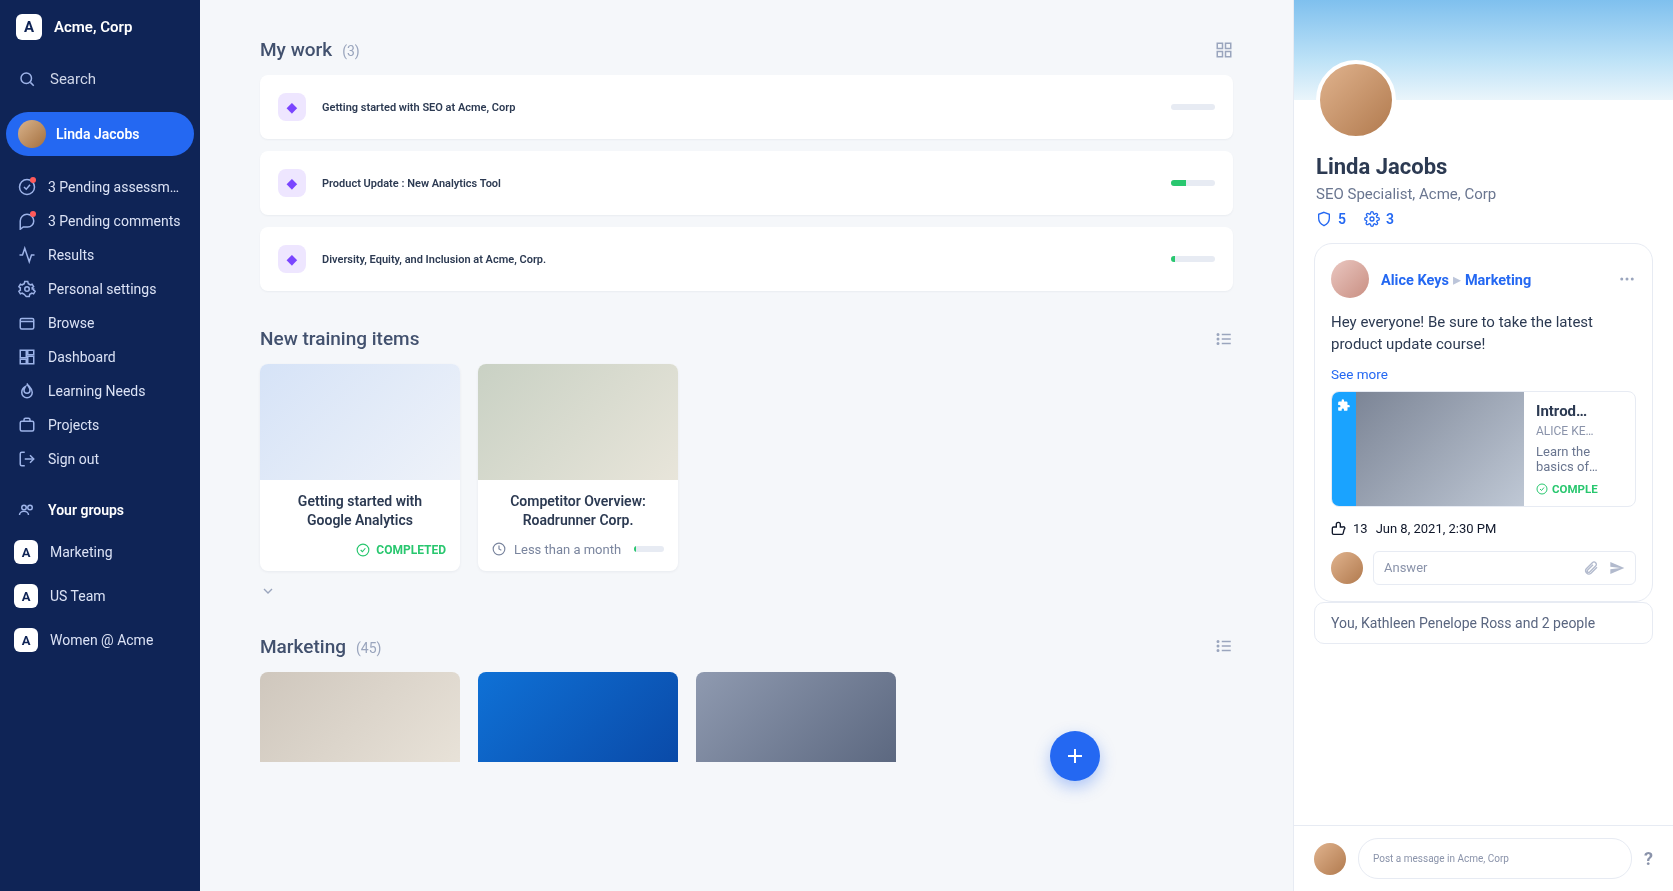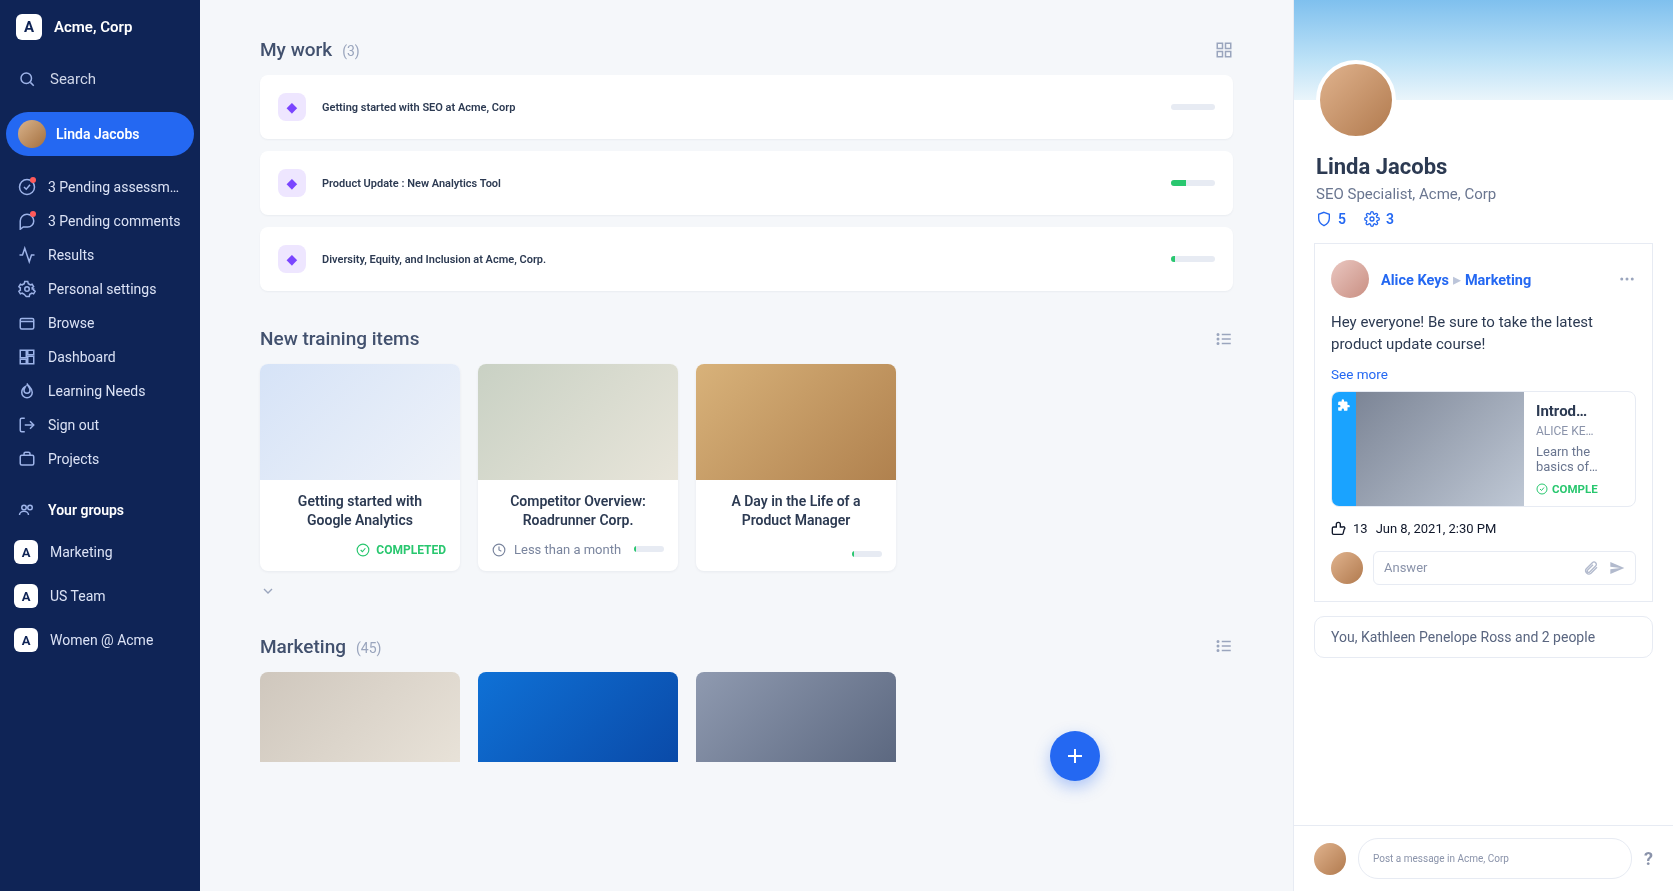--- a/index.html
+++ b/index.html
@@ -39,21 +39,21 @@
 
 .card-row { display: flex; gap: 18px; }
 .card { background: #fff; border-radius: 8px; width: 200px; box-shadow: 0 1px 3px rgba(10,30,70,.06); overflow: hidden; display: flex; flex-direction: column; }
 .card-img { height: 116px; background: linear-gradient(135deg,#d6e3f7,#eef2f9); }
 .card-img.b { background: linear-gradient(135deg,#c9d1c4,#e8e5da); }
 .card-img.c { background: linear-gradient(135deg,#d8b27a,#b0814e); }
 .card-body { padding: 12px 14px 12px; display: flex; flex-direction: column; gap: 10px; flex: 1; }
 .card-title { font-weight: 600; font-size: 14px; line-height: 1.35; color: #2c3a52; text-align: center; }
 .card-foot { display: flex; align-items: center; justify-content: space-between; gap: 8px; margin-top: auto; padding: 0 14px 14px; }
 .completed { color: #29c76f; font-size: 12px; font-weight: 700; display: flex; align-items: center; gap: 6px; }
-.duration { display: flex; align-items: flex-end; gap: 8px; color: #7a859e; font-size: 13px; }
+.duration { display: flex; align-items: flex-start; gap: 8px; color: #7a859e; font-size: 13px; }
 .expand { text-align: center; color: #9aa5bd; margin-top: 12px; }
 
 .mkt-row { display: flex; gap: 18px; }
 .mkt-card { width: 200px; height: 90px; border-radius: 8px 8px 0 0; overflow: hidden; }
 .mkt-a { background: linear-gradient(135deg,#cfc7bd,#e8e2d8); }
 .mkt-b { background: linear-gradient(135deg,#0f71d6,#0a4aa8); }
 .mkt-c { background: linear-gradient(135deg,#8f9ab0,#5c6880); }
 
 .fab { position: fixed; left: 1050px; bottom: 110px; width: 50px; height: 50px; border-radius: 50%; background: #2468f2; color: #fff; display: flex; align-items: center; justify-content: center; box-shadow: 0 6px 16px rgba(36,104,242,.35); cursor: pointer; }
 
@@ -61,21 +61,21 @@
 .right { width: 380px; background: #fff; border-left: 1px solid #e7ebf3; display: flex; flex-direction: column; }
 .cover { height: 100px; background: linear-gradient(180deg,#7fc0ee 0%,#bde2f7 60%,#eaf5fb 100%); position: relative; }
 .profile { padding: 0 22px; position: relative; }
 .profile-avatar { width: 80px; height: 80px; border-radius: 50%; background: linear-gradient(135deg,#e0b38e,#b17a4e); border: 4px solid #fff; position: relative; top: -40px; }
 .profile-name { font-size: 22px; font-weight: 700; margin-top: -26px; }
 .profile-role { color: #6a7690; font-size: 15px; margin-top: 6px; }
 .badges { display: flex; gap: 18px; margin-top: 8px; color: #2468f2; font-size: 14px; }
 .badge { display: flex; align-items: center; gap: 6px; font-weight: 600; }
 
 .feed { padding: 16px 20px 0; flex: 1; overflow: hidden; }
-.post { border: 1px solid #e7ebf3; border-radius: 0; padding: 16px; margin-bottom: 14px; }
+.post { border: 1px solid #e7ebf3; border-radius: 18px; padding: 16px; }
 .post-head { display: flex; align-items: center; gap: 12px; }
 .post-avatar { width: 38px; height: 38px; border-radius: 50%; background: linear-gradient(135deg,#eac7c1,#c98f82); }
 .post-author { font-weight: 700; color: #2468f2; font-size: 14.5px; }
 .post-group { color: #2468f2; font-size: 14.5px; font-weight: 700; }
 .chev-sep { color: #bcc5da; }
 .post-menu { margin-left: auto; color: #9aa5bd; cursor: pointer; }
 .post-body { margin-top: 14px; color: #2c3a52; font-size: 15px; line-height: 1.45; }
 .see-more { color: #2468f2; font-size: 13.5px; margin-top: 10px; display: inline-block; }
 .attach { display: flex; border: 1px solid #e7ebf3; border-radius: 8px; overflow: hidden; margin-top: 8px; }
 .attach-accent { width: 24px; background: #1aa3ff; display: flex; align-items: flex-start; justify-content: center; color: #fff; padding-top: 6px; }
@@ -168,32 +168,32 @@
           <span>Dashboard</span>
         </div>
         <div class="nav-item">
           <svg class="nav-icon" viewBox="0 0 24 24" fill="none" stroke="currentColor" stroke-width="2">
             <path d="M12 2c1 4 4 5 4 9a4 4 0 01-8 0c0-2 1-3 2-5-2 1-5 4-5 8a7 7 0 0014 0c0-6-5-8-7-12z"></path>
           </svg>
           <span>Learning Needs</span>
         </div>
         <div class="nav-item">
           <svg class="nav-icon" viewBox="0 0 24 24" fill="none" stroke="currentColor" stroke-width="2">
+            <rect x="3" y="7" width="18" height="13" rx="2"></rect>
+            <path d="M8 7V5a2 2 0 012-2h4a2 2 0 012 2v2"></path>
+          </svg>
+          <span>Projects</span>
+        </div>
+        <div class="nav-item">
+          <svg class="nav-icon" viewBox="0 0 24 24" fill="none" stroke="currentColor" stroke-width="2">
             <path d="M9 21H5a2 2 0 01-2-2V5a2 2 0 012-2h4"></path>
             <polyline points="16 17 21 12 16 7"></polyline>
             <line x1="21" y1="12" x2="9" y2="12"></line>
           </svg>
           <span>Sign out</span>
-        </div>
-        <div class="nav-item">
-          <svg class="nav-icon" viewBox="0 0 24 24" fill="none" stroke="currentColor" stroke-width="2">
-            <rect x="3" y="7" width="18" height="13" rx="2"></rect>
-            <path d="M8 7V5a2 2 0 012-2h4a2 2 0 012 2v2"></path>
-          </svg>
-          <span>Projects</span>
         </div>
       </div>
 
     <div class="groups-header">
       <svg class="nav-icon" viewBox="0 0 24 24" fill="none" stroke="currentColor" stroke-width="2">
           <circle cx="8" cy="10" r="3"></circle>
           <circle cx="16" cy="10" r="3"></circle>
           <path d="M2 20c0-3 3-5 6-5s6 2 6 5"></path>
         </svg>
       <span>Your groups</span>
@@ -286,32 +286,20 @@
             <div class="card-title">Competitor Overview: Roadrunner Corp.</div>
           </div>
           <div class="card-foot">
             <div class="duration">
               <svg width="14" height="14" viewBox="0 0 24 24" fill="none" stroke="currentColor" stroke-width="2">
                 <circle cx="12" cy="12" r="10"></circle>
                 <polyline points="12 6 12 12 16 14"></polyline>
               </svg>
               <span>Less than a month</span>
             </div>
-            <div class="progress" style="width:30px">
-              <div style="width:8%"></div>
-            </div>
-          </div>
-        </div>
-        <div class="card">
-          <div class="card-img c"></div>
-          <div class="card-body">
-            <div class="card-title">A Day in the Life of a Product Manager</div>
-          </div>
-          <div class="card-foot">
-            <div></div>
             <div class="progress" style="width:30px">
               <div style="width:8%"></div>
             </div>
           </div>
         </div>
       </div>
     <div class="expand">
       <svg width="16" height="16" viewBox="0 0 24 24" fill="none" stroke="currentColor" stroke-width="2">
           <polyline points="6 9 12 15 18 9"></polyline>
         </svg>

